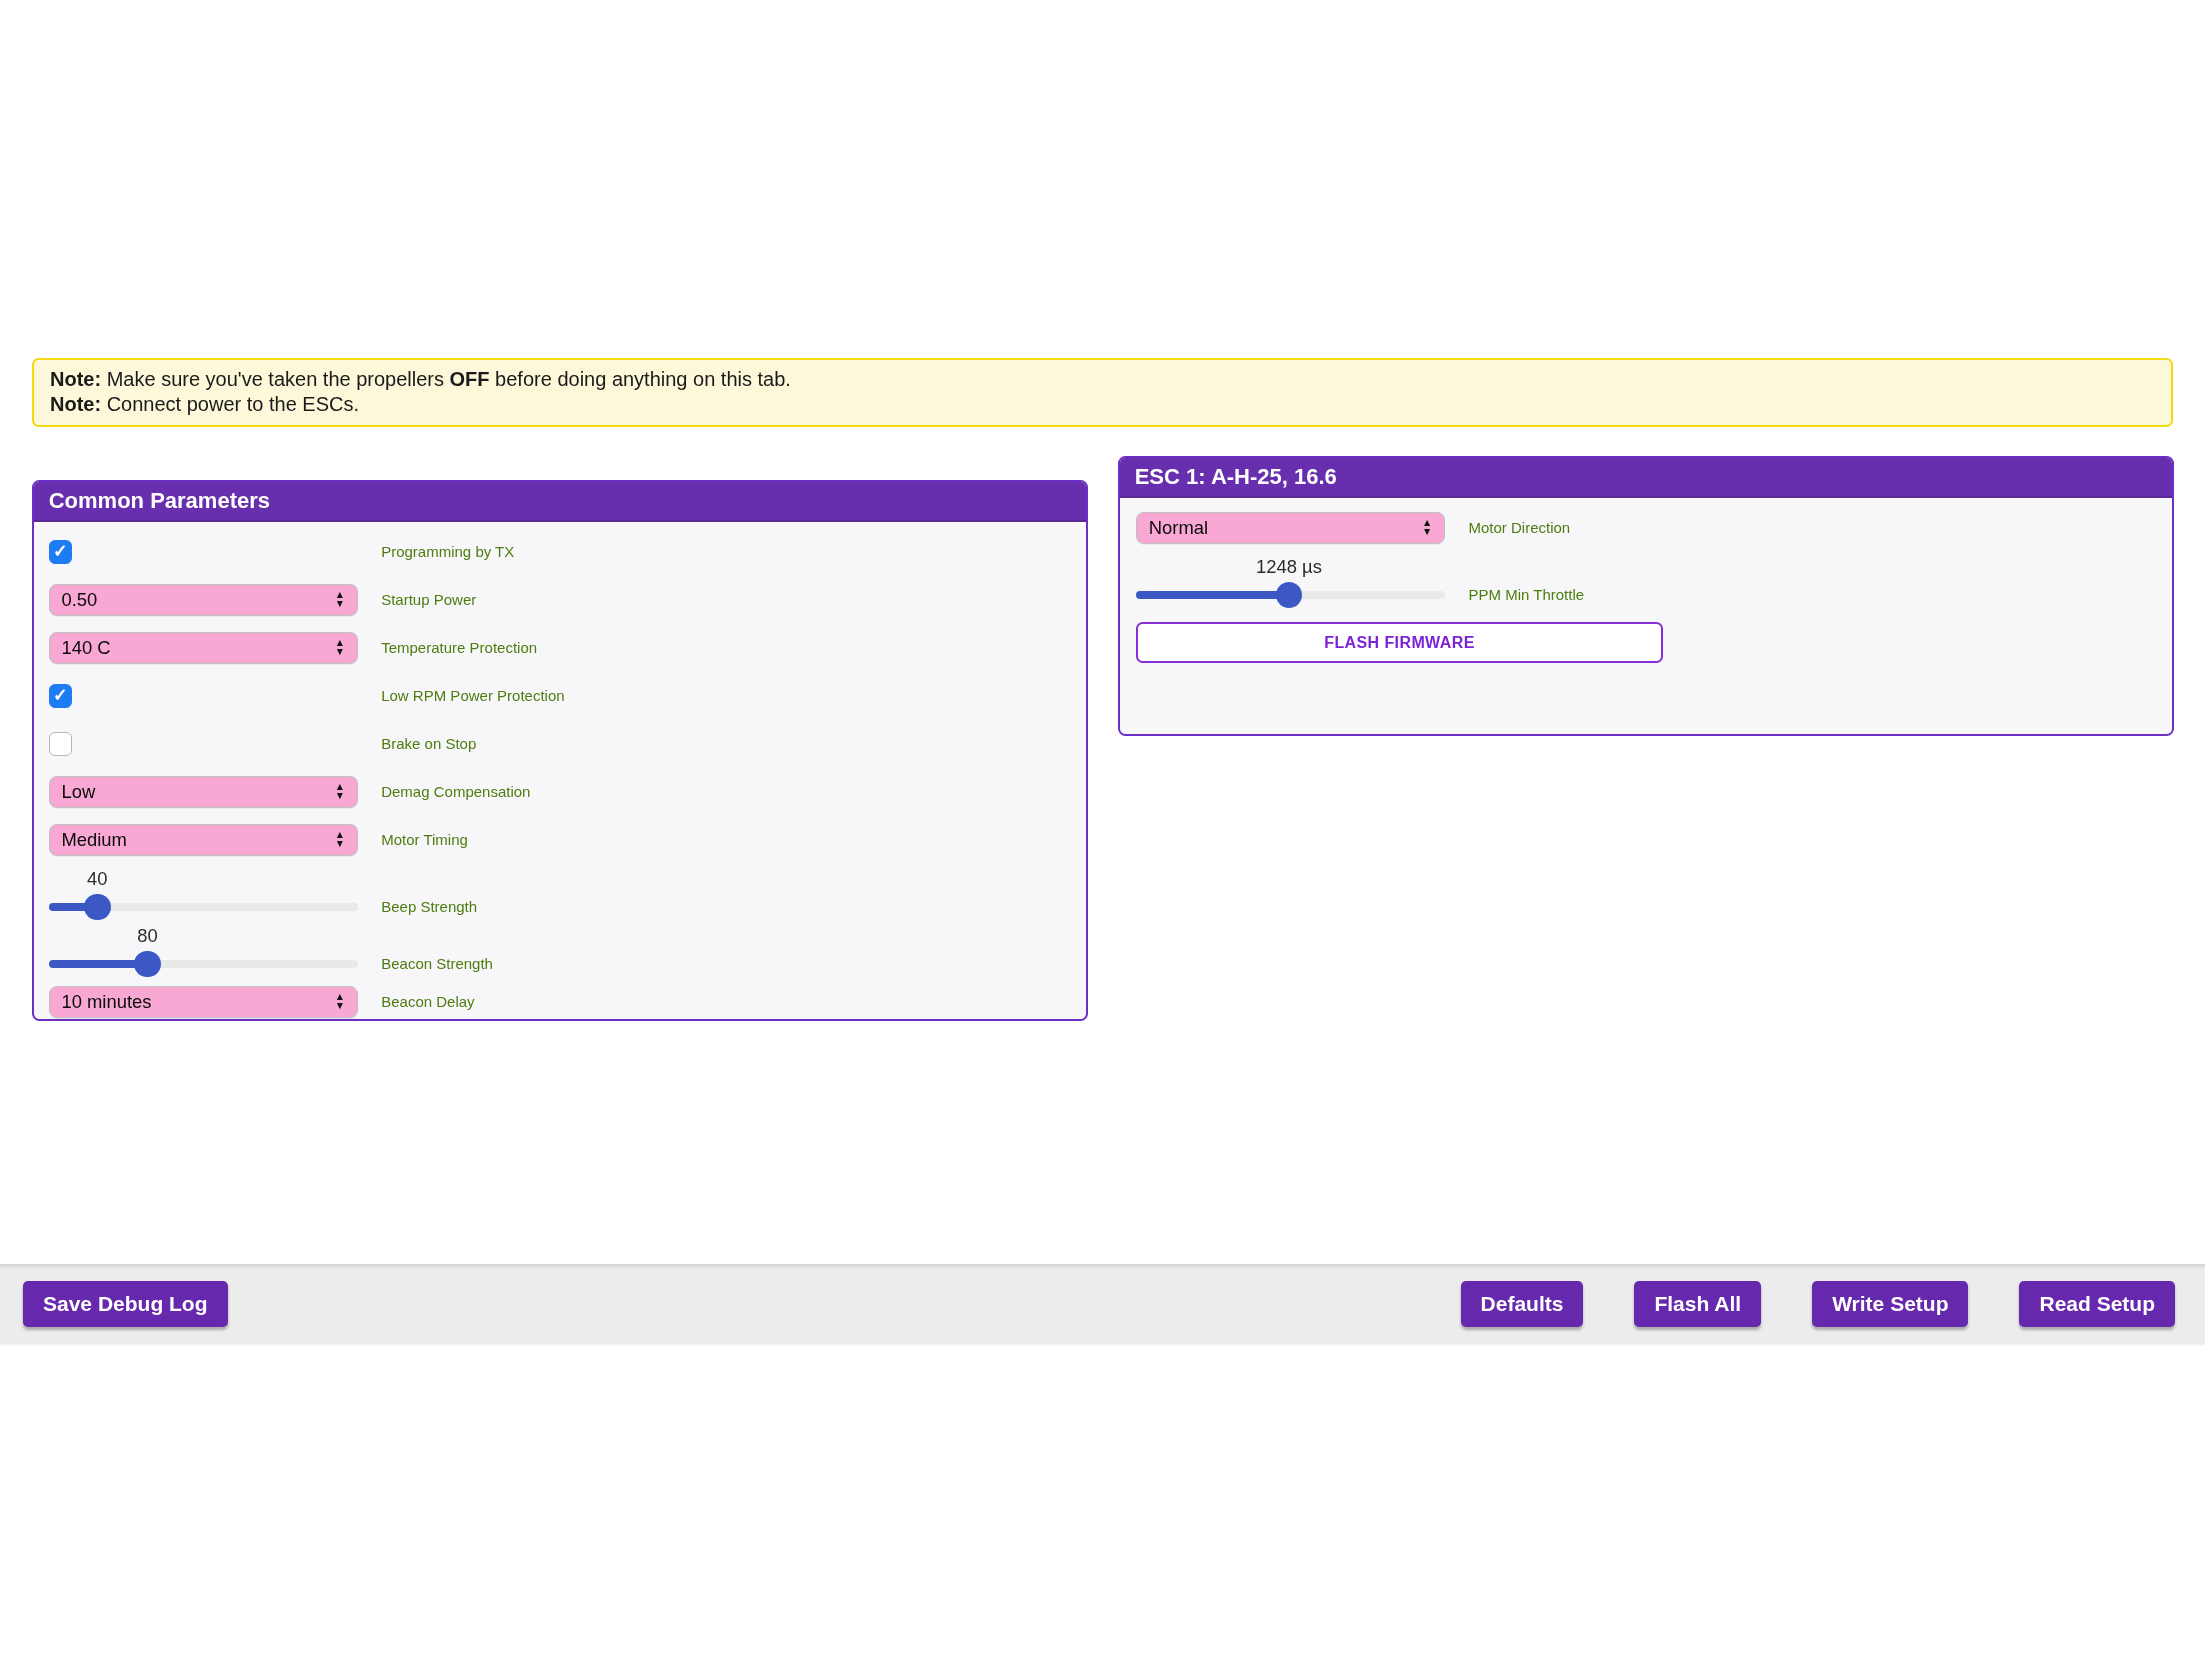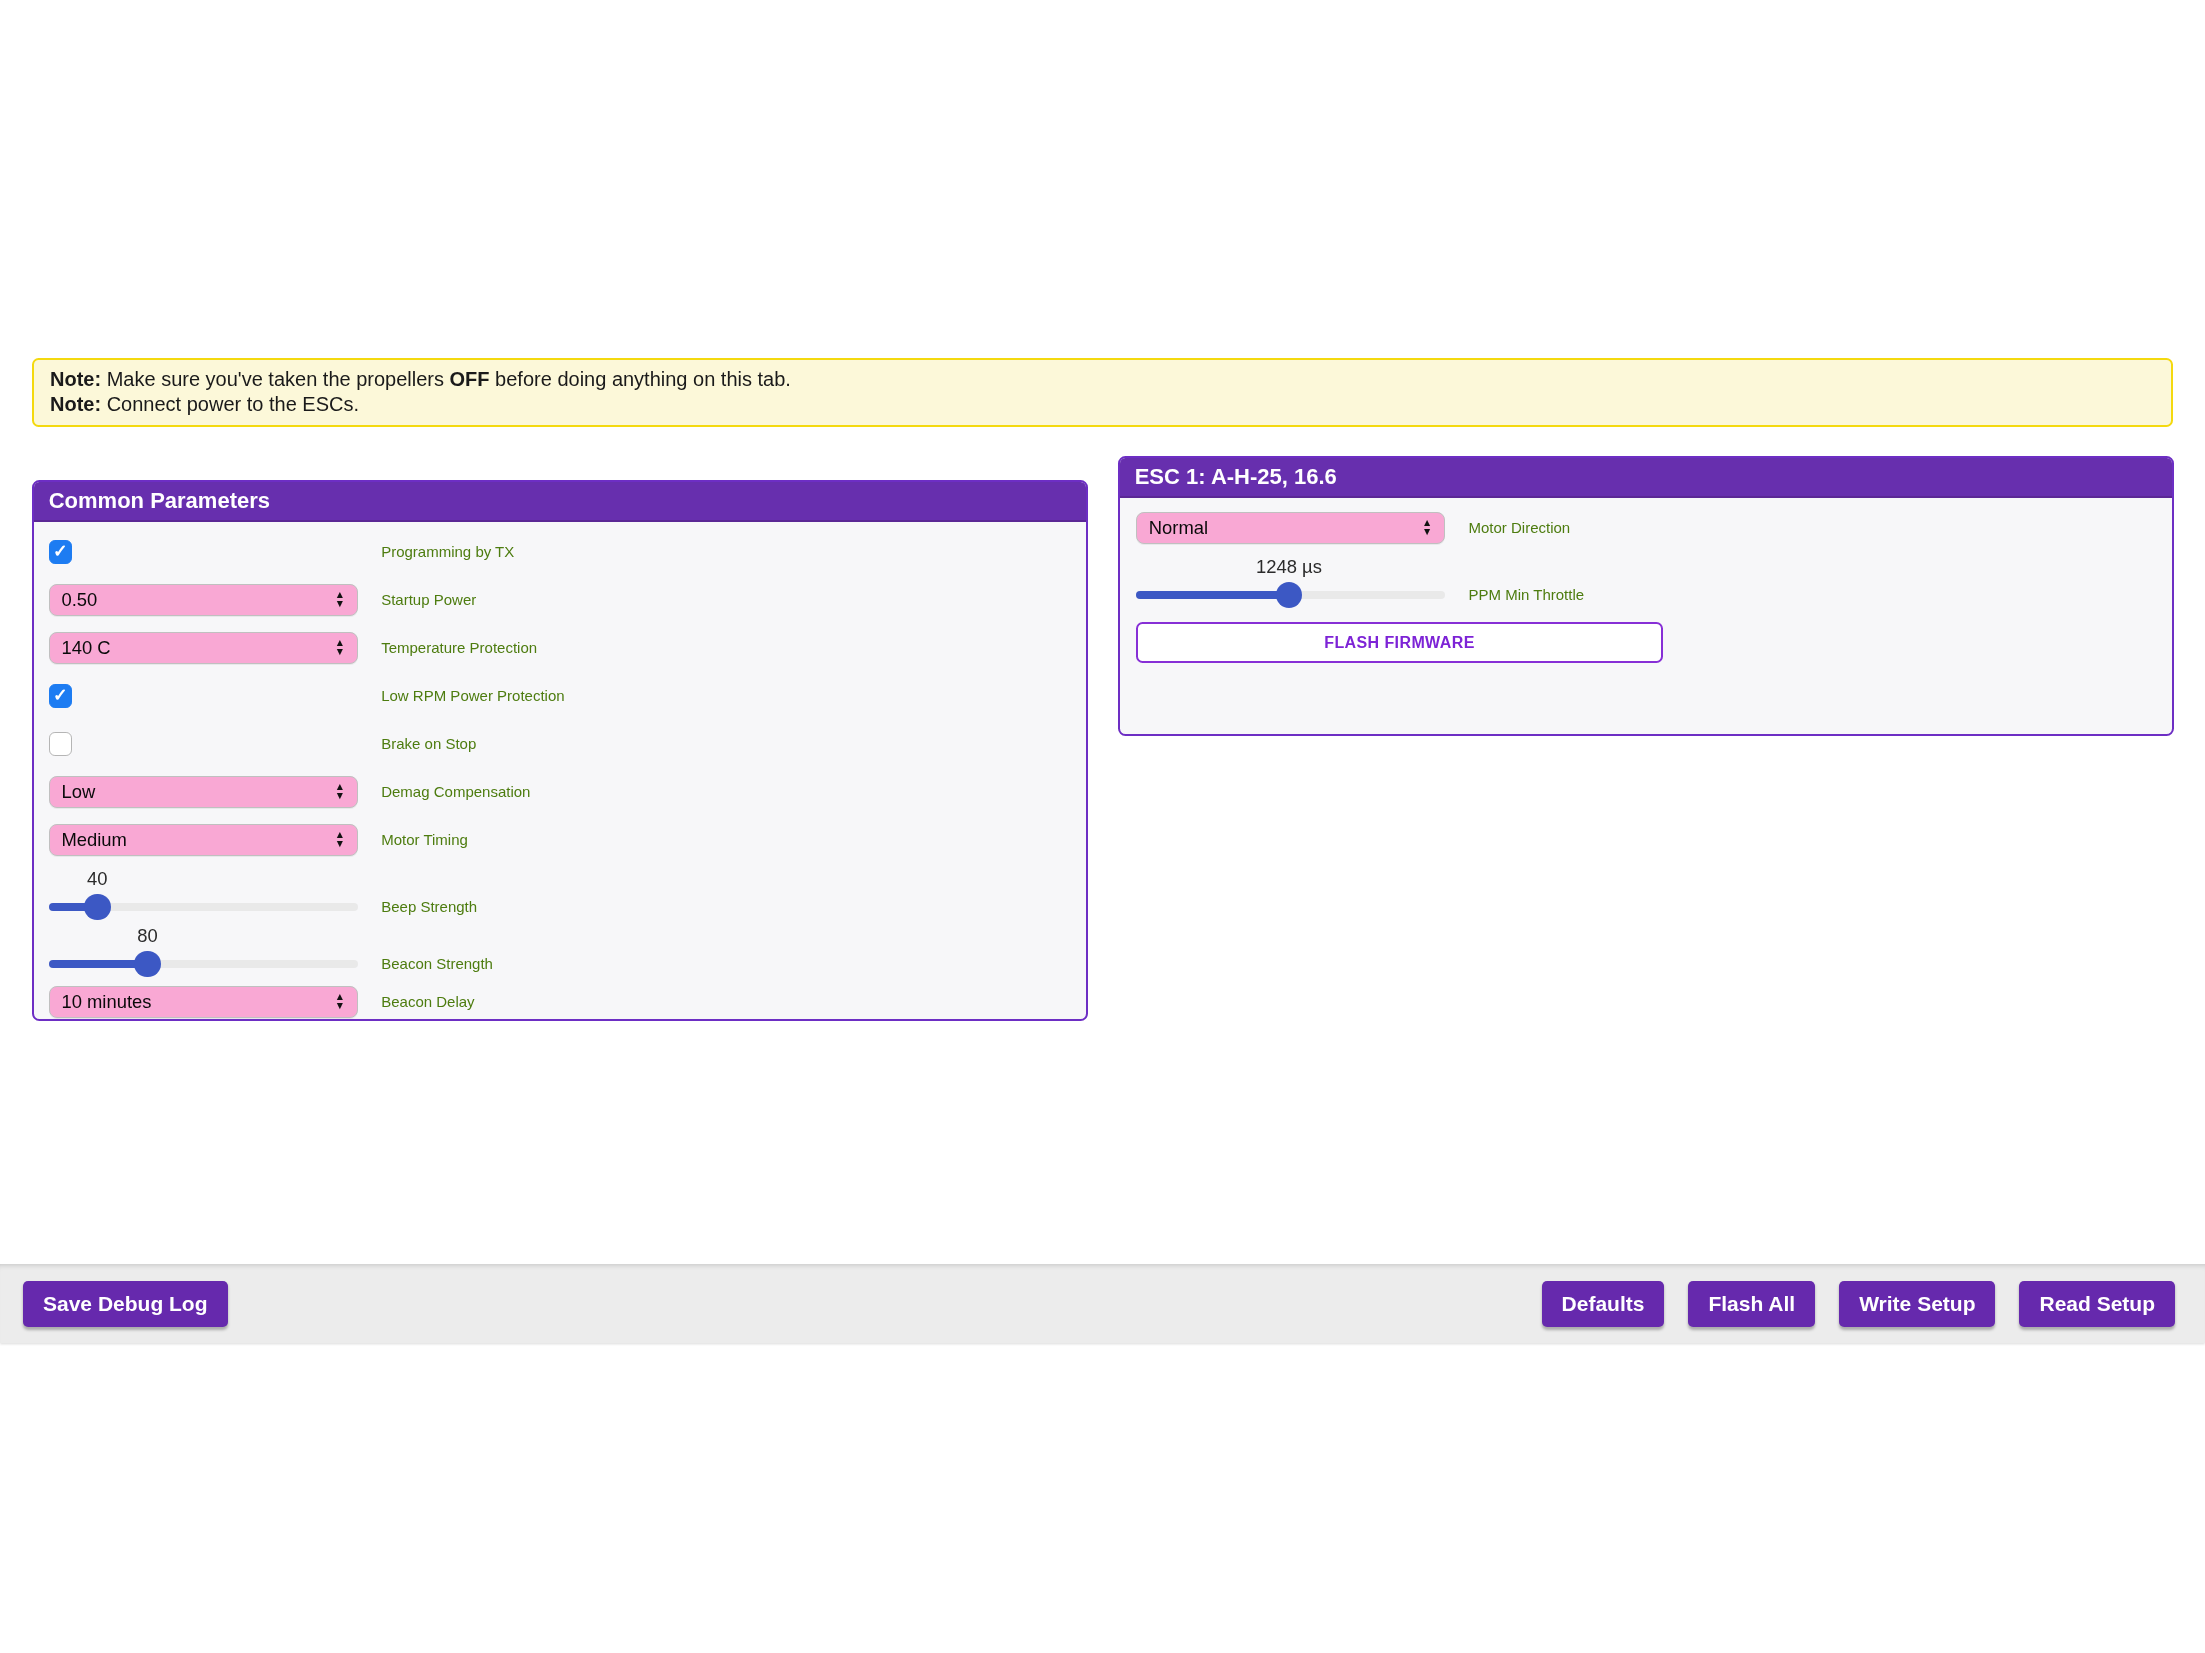--- a/index.html
+++ b/index.html
@@ -77,21 +77,21 @@
     display:flex;align-items:center;justify-content:center;cursor:pointer;letter-spacing:0.4px;
   }
 
   
   .footer{
     position:absolute;left:0;top:1264px;width:100%;height:79px;box-sizing:border-box;
     background:#ececec;display:flex;align-items:center;justify-content:space-between;
     padding:0 30px 0 23px;
     box-shadow:inset 0 5.1px 5.1px -3.7px rgba(0,0,0,0.15), 0 1.5px 2.2px rgba(0,0,0,0.12);
   }
-  .footer-right{display:flex;gap:24px;}
+  .footer-right{display:flex;gap:51px;}
   .btn{
     background:#6629ad;color:#ffffff;font-weight:bold;font-size:21px;
     height:46px;padding:0 20px;border-radius:5.1px;display:flex;align-items:center;
     box-shadow:0 2.2px 2.9px rgba(0,0,0,0.28);cursor:pointer;white-space:nowrap;
   }
 </style>
 </head>
 <body>
 
 <div class="screen">

